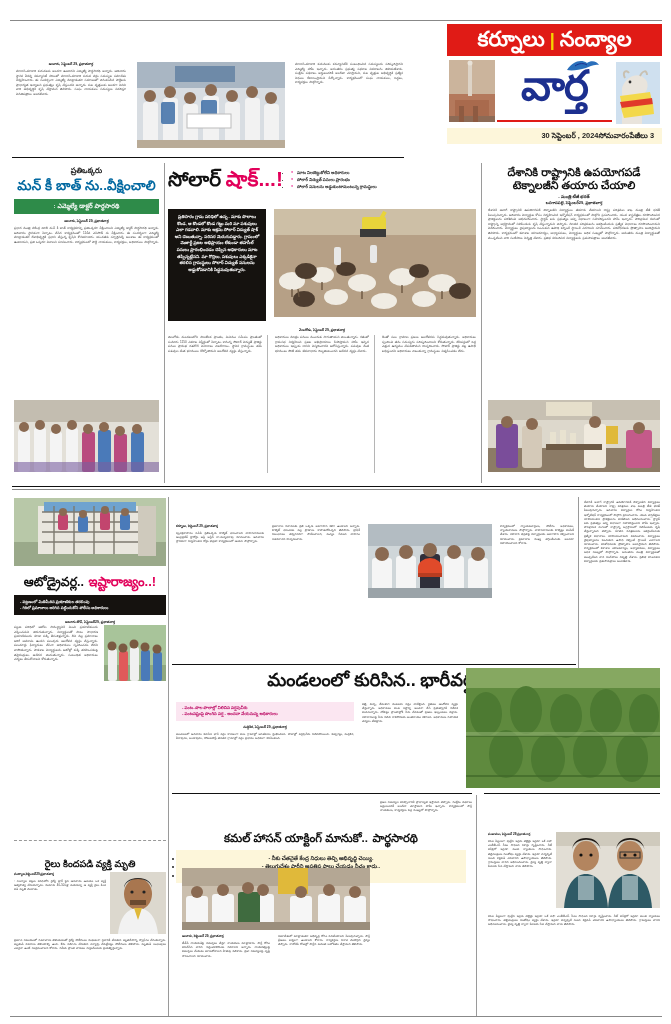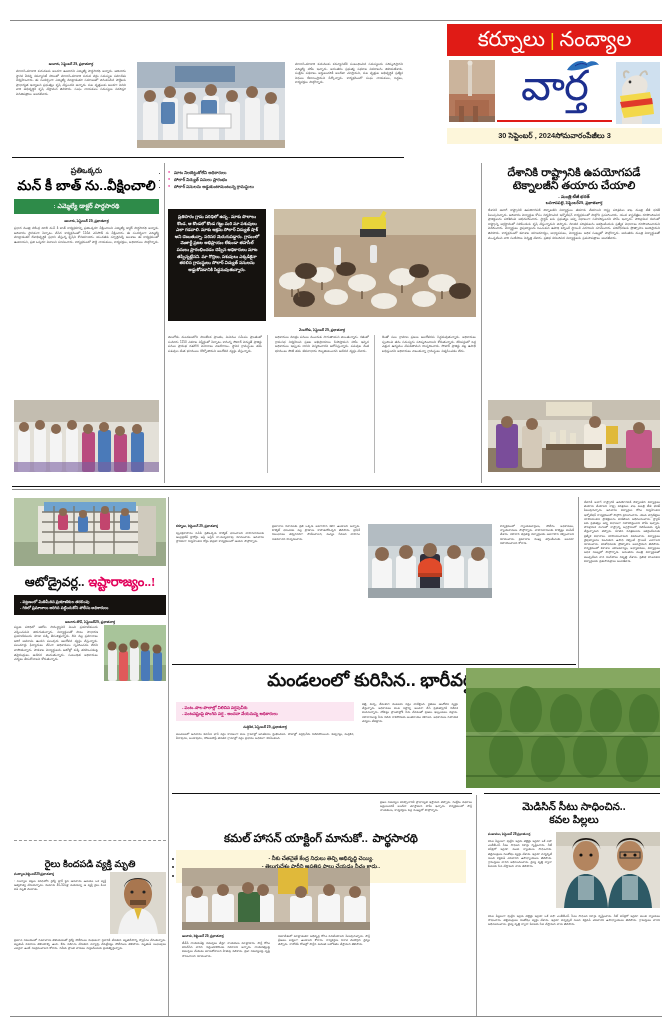--- a/index.html
+++ b/index.html
@@ -38,21 +38,21 @@
     background:#ec268f;color:#fff;font-weight:bold;
     font-size:11.6px;text-align:center;letter-spacing:.1px;
     padding:4px 5px;
   }
   .banner-green{
     background:#2e8b49;color:#fff;font-weight:bold;
     font-size:6.2px;text-align:center;padding:3px 4px;letter-spacing:.1px;
   }
   .kicker{font-size:7.6px;color:#222;text-align:center;font-weight:bold;}
   .head-red{
-    font-size:13.5px;font-weight:bold;color:#000000;text-align:center;
+    font-size:13.5px;font-weight:bold;color:#0369a1;text-align:center;
     letter-spacing:.1px;line-height:15px;
   }
   .head-black{font-size:15px;font-weight:bold;color:#111;text-align:center;line-height:17px;}
   .head-mix{font-size:18px;font-weight:bold;color:#111;text-align:center;line-height:21px;}
   .head-sm{font-size:11px;font-weight:bold;color:#111;text-align:center;line-height:13px;}
 
   .bullets-dark{
     background:#15120f;color:#fff;font-size:4.4px;line-height:6.6px;
     padding:5px 6px;text-align:center;font-weight:bold;
   }
@@ -73,34 +73,34 @@
   .dot-list li{position:relative;padding-left:6px;}
   .dot-list li:before{content:"●";position:absolute;left:0;top:0;color:#ec268f;font-size:3.6px;}
 
   
   .photo{position:relative;overflow:hidden;background:#cfc9bd;}
   .photo svg{display:block;width:100%;height:100%;}
 
   
   .mast{position:absolute;left:447px;top:24px;width:215px;height:128px;}
   .mast-red{
-    background:#e01b16;color:#fff;font-weight:normal;font-size:21px;
+    background:#e01b16;color:#fff;font-weight:bold;font-size:21px;
     text-align:center;letter-spacing:0;padding:3px 0 4px;line-height:24px;
   }
   .mast-red .sep{color:#f5d400;padding:0 5px;font-size:18px;}
   .mast-mid{position:relative;height:72px;background:#fff;}
   .mast-logo{
     position:absolute;left:0;right:0;top:8px;text-align:center;
-    font-size:42px;font-weight:normal;color:#1c2f8f;line-height:44px;
+    font-size:42px;font-weight:bold;color:#1c2f8f;line-height:44px;
     letter-spacing:-1px;
   }
   .mast-underline{position:absolute;left:50px;right:50px;bottom:6px;height:2.5px;background:#e01b16;}
   .mast-bird{position:absolute;left:118px;top:2px;width:36px;height:16px;}
   .mast-date{
-    background:#fdf6da;display:flex;justify-content:center;align-items:center;
+    background:#fdf6da;display:flex;justify-content:flex-end;align-items:center;
     padding:2.5px 8px;font-size:7.4px;font-weight:bold;color:#1c1c1c;
   }
 
   
   .abs{position:absolute;box-sizing:border-box;}
 </style>
 </head>
 <body>
 
 <div class="page">
@@ -230,20 +230,24 @@
           <circle cx="90" cy="27" r="5"></circle>
           <circle cx="106" cy="31" r="5"></circle>
           <circle cx="123" cy="29" r="5"></circle>
       </g>
       <rect x="0" y="62" width="145" height="10" fill="#7a5fa0" opacity=".6"></rect>
     </svg>
   </div>
 
   <div class="abs" style="left:168px;top:166px;width:308px;">
     <div style="display:flex;align-items:flex-start;gap:8px;">
+      <div style="flex:0 0 auto;padding-top:4px;">
+        <span class="head-black" style="font-size:20px;">సోలార్</span>
+        <span class="head-black" style="font-size:21px;color:#e2005a;">షాక్...!</span>
+      </div>
       <ul class="dot-list" style="flex:1 1 auto;font-size:4.2px;line-height:7px;font-weight:bold;color:#222;padding-top:3px;">
         <li>మాట నిలబెట్టుకోలేని అధికారులు</li>
         <li>సోలార్ విద్యుత్ పనులు ప్రారంభం</li>
         <li>సోలార్ పనులను అడ్డుకుంటామంటున్న గ్రామస్థులు</li>
       </ul>
     </div>
   </div>
 
   <div class="bullets-dark abs" style="left:168px;top:209px;width:98px;height:112px;">ప్రతిసారం గ్రామ పరిధిలో ఉన్న.. మాకు పొలాలు కొండ, ఆ కొండలో కొండ గట్టు మరి మా పశువులు ఎలా గడవాలి. మాకు ఆక్రమ సోలార్ విద్యుత్ షాక్ అని చెబుతున్నా. పరిసర మెరుగుపడ్డారు. గ్రామంలో మెజార్టీ ప్రజల అభిప్రాయం లేకుండా తహసీల్ పనులు ప్రారంభించడం చెప్పిన అధికారులు మాట తప్పిన్నట్లేనని. మా గొర్రెలు, పశువులు ఎక్కడికైనా తరలిన గ్రామస్థులు సోలార్ విద్యుత్ పనులను అడ్డుకోవడానికి సిద్ధమవుతున్నారు.</div>
 
@@ -363,21 +367,21 @@
           <circle cx="49" cy="14" r="4"></circle>
           <circle cx="69" cy="16" r="4"></circle>
           <circle cx="91" cy="12" r="4"></circle>
           <circle cx="111" cy="14" r="4"></circle>
         </g>
       <rect x="124" y="8" width="18" height="50" fill="#cfcabd"></rect>
     </svg>
   </div>
 
   <div class="abs" style="left:14px;top:572px;width:152px;">
-    <div style="text-align:center;font-family:Liberation Serif, serif;">
+    <div style="text-align:center;">
       <span class="head-black" style="font-size:12.5px;">ఆటోడ్రైవర్ల..</span>
       <span class="head-black" style="font-size:13px;color:#e2005a;">ఇష్టారాజ్యం..!</span>
     </div>
     <ul class="bullets-black" style="margin-top:4px;">
       <li>- పట్టణంలో మితిమీరిన ప్రయాణికుల తరలింపు</li>
       <li>- గిరిలో ప్రమాదాలు జరిగిన పట్టించుకోని పోలీసు అధికారులు</li>
     </ul>
     <div class="dateline" style="margin-top:5px;">ఆలూరు టౌన్, సెప్టెంబర్29, ప్రభాతవార్త</div>
   </div>
 
@@ -573,24 +577,20 @@
   </div>
   <div class="abs" style="left:278px;top:934px;width:92px;">
     <div class="tx s" style="height:72px;">సమావేశంలో మాట్లాడుతూ అభివృద్ధి కోసం పనిచేయాలని పిలుపునిచ్చారు. పార్టీ శ్రేణులు ఐక్యంగా ఉండాలని కోరారు. కార్యకర్తలు నిరాశ చెందొద్దని ధైర్యం చెప్పారు. రాబోయే రోజుల్లో పార్టీని మరింత బలోపేతం చేస్తామని తెలిపారు.</div>
   </div>
   <div class="abs" style="left:380px;top:800px;width:92px;">
     <div class="tx s" style="height:206px;">ప్రజల సమస్యల పరిష్కారానికి ప్రాధాన్యత ఇస్తామని చెప్పారు. సంక్షేమ పథకాలు అర్హులందరికీ అందేలా చూస్తామని హామీ ఇచ్చారు. కార్యక్రమంలో పార్టీ నాయకులు, కార్యకర్తలు పెద్ద సంఖ్యలో పాల్గొన్నారు.</div>
   </div>
 
   <div class="vr abs" style="left:476px;top:795px;height:222px;"></div>
 
-  <div class="abs" style="left:488px;top:800px;width:172px;">
-    <div class="head-sm" style="font-size:10.5px;">మెడిసిన్ సీటు సాధించిన..</div>
-    <div class="head-sm" style="font-size:10.5px;">కవల పిల్లలు</div>
-  </div>
 
   <div class="abs" style="left:488px;top:832px;width:64px;">
     <div class="dateline l" style="font-size:3.1px;">సంజామల, సెప్టెంబర్ 29,ప్రభాతవార్త</div>
     <div class="tx s" style="height:68px;">కవల పిల్లలుగా పుట్టిన ఇద్దరు చెల్లెళ్లు ఇద్దరూ ఒకే దఫా ఎంబీబీఎస్ సీటు సాధించి రికార్డు సృష్టించారు. నీట్ పరీక్షలో ఇద్దరూ మంచి ర్యాంకులు సాధించారు. తల్లిదండ్రులు సంతోషం వ్యక్తం చేశారు. ఇద్దరూ చిన్నప్పటి నుంచి కష్టపడి చదివారని ఉపాధ్యాయులు తెలిపారు. గ్రామస్తులు వారిని అభినందించారు. వైద్య వృత్తి ద్వారా పేదలకు సేవ చేస్తామని వారు తెలిపారు.</div>
   </div>
 
   <div class="photo abs" style="left:556px;top:832px;width:104px;height:76px;">
     <svg viewBox="0 0 104 76" preserveAspectRatio="none">
       <rect width="104" height="76" fill="#e2ded5"></rect>
       <rect x="0" y="0" width="104" height="14" fill="#cfcabd"></rect>

